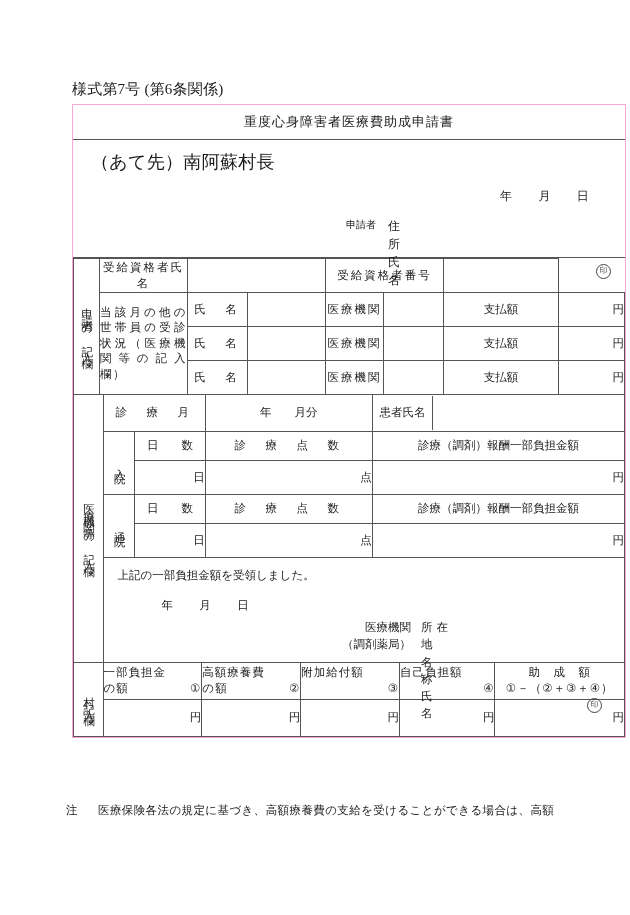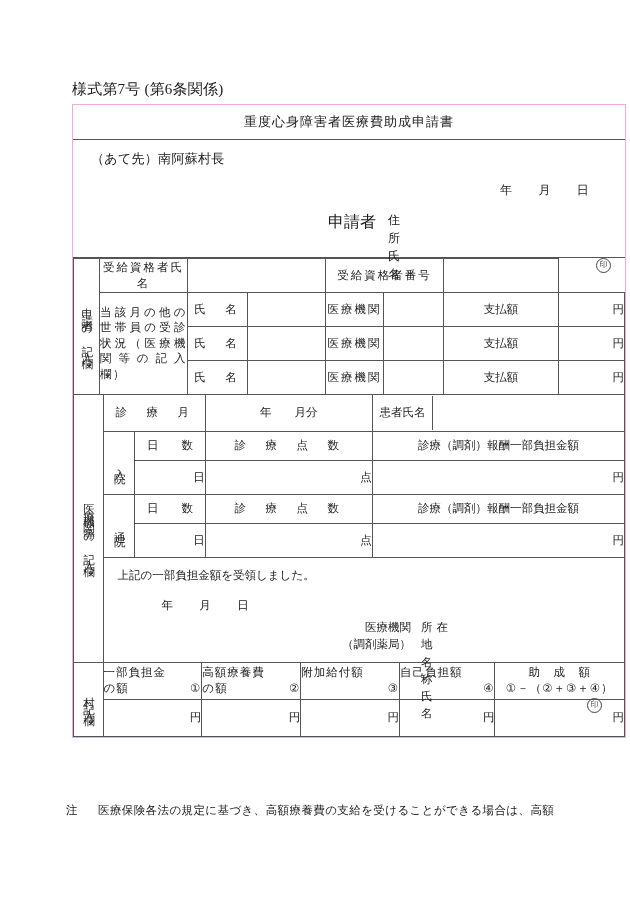--- a/index.html
+++ b/index.html
@@ -66,40 +66,40 @@
   }
   
   .head-block {
     border-bottom: 1px solid #555;
     padding: 10px 0 8px 0;
     position: relative;
     height: 118px;
     box-sizing: border-box;
   }
   .addressee {
-    font-size: 13px;
+    font-size: 18px;
     padding-left: 18px;
     letter-spacing: 0.3px;
   }
   .dateline {
     font-size: 12px;
     text-align: right;
     padding-right: 36px;
     margin-top: 14px;
     letter-spacing: 0.3px;
   }
   .dateline .gap { display: inline-block; width: 26px; }
   .applicant-rows {
     margin-top: 12px;
     padding-right: 14px;
     display: flex;
     justify-content: flex-end;
   }
   .applicant-label {
-    font-size: 16px;
+    font-size: 10px;
     padding-right: 12px;
     padding-top: 1px;
   }
   .applicant-fields {
     font-size: 12px;
     line-height: 1.5;
   }
   .fld { display: flex; align-items: center; }
   .fld .k { width: 44px; display: inline-block; letter-spacing: 4px; }
   .fld .line { width: 160px; display: inline-block; }

